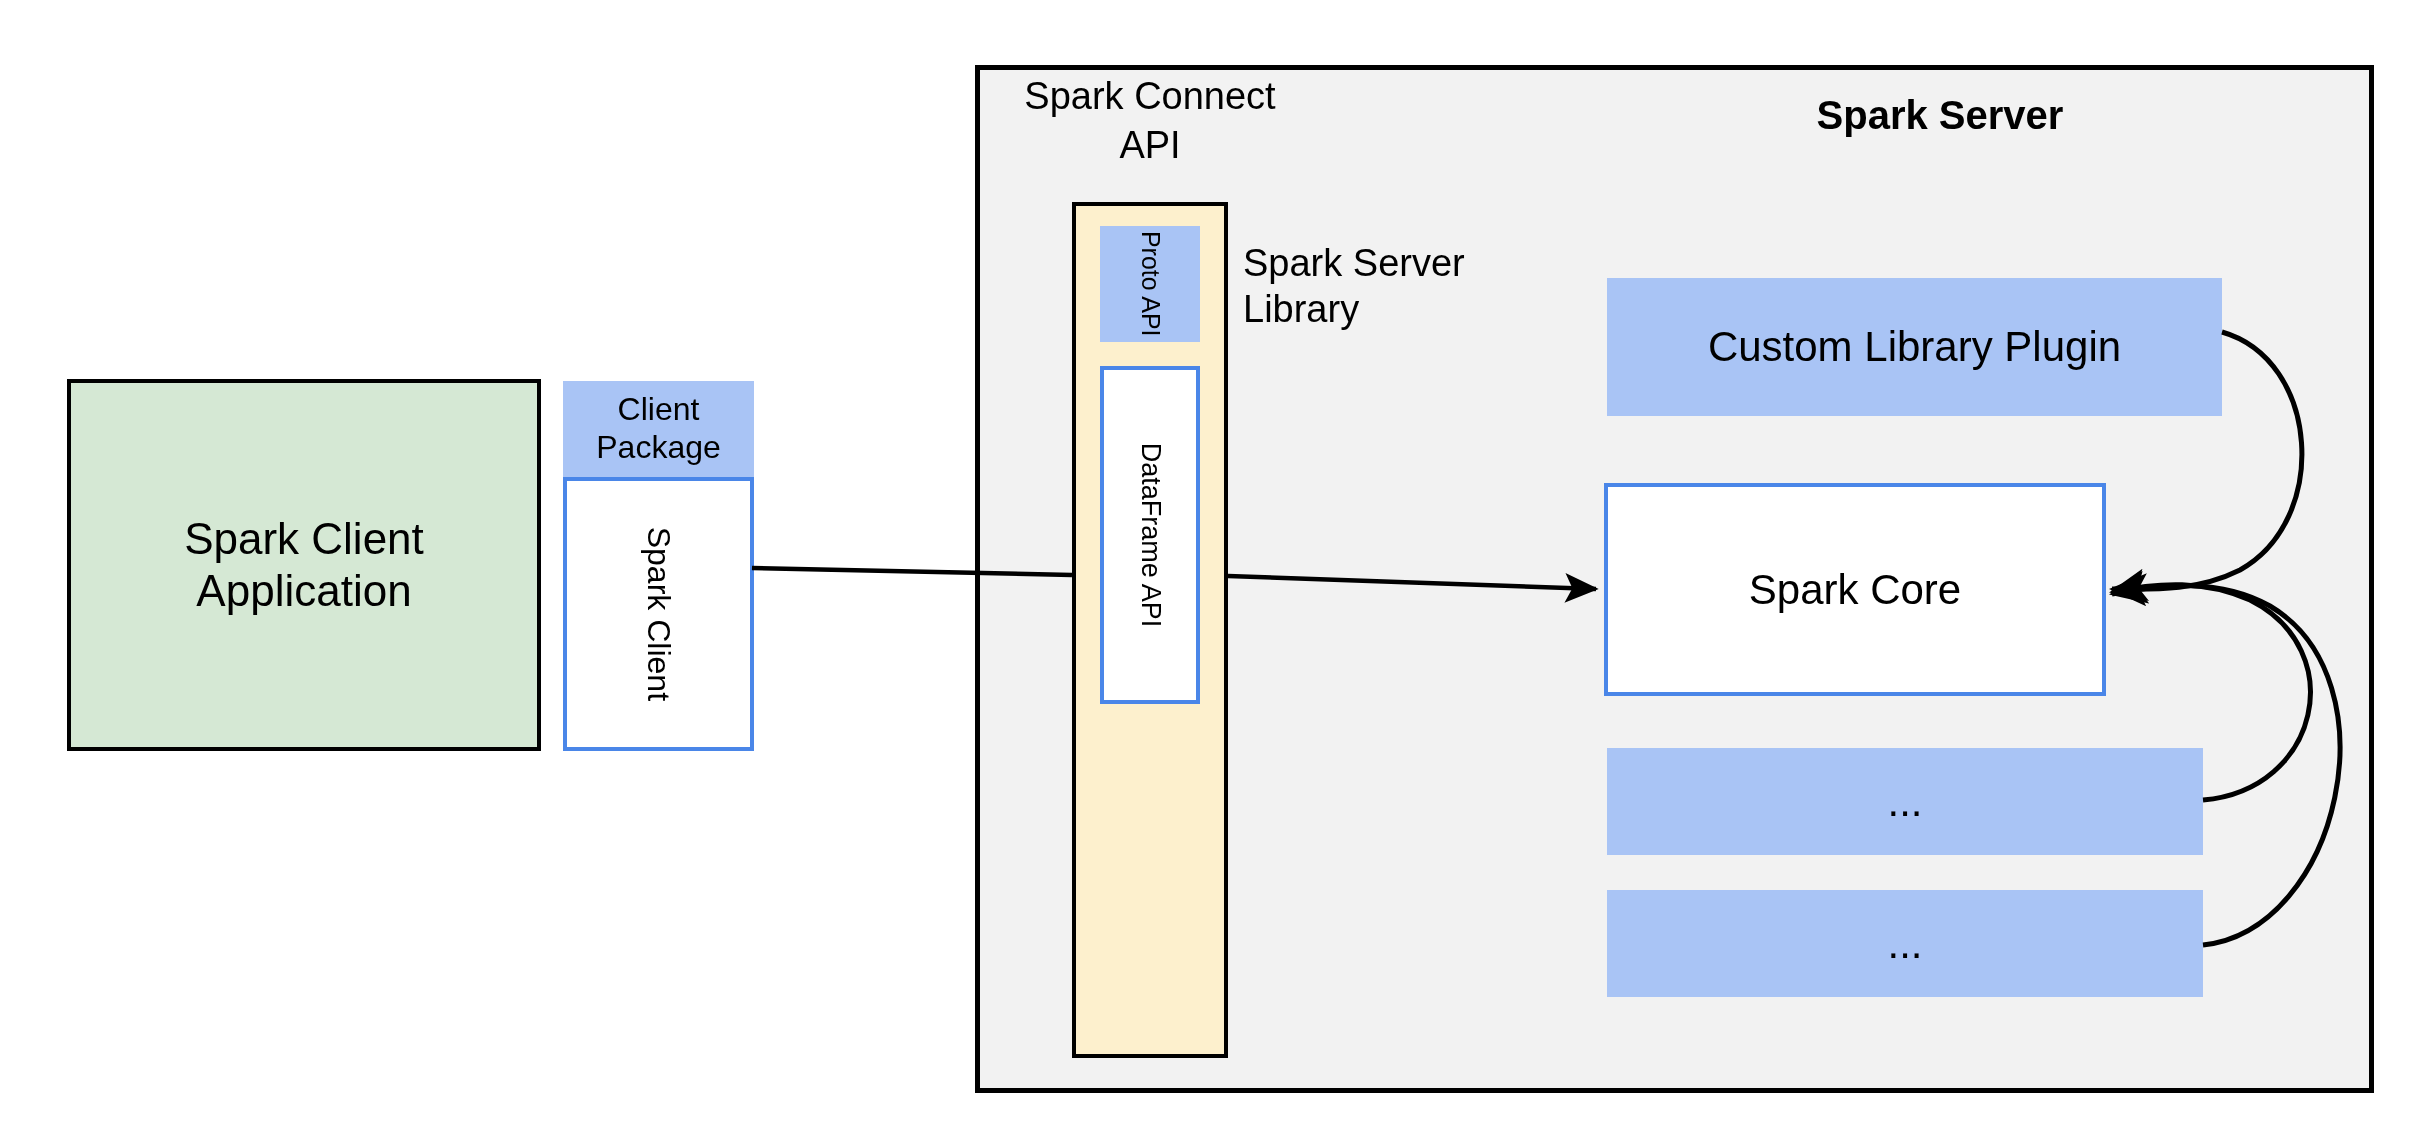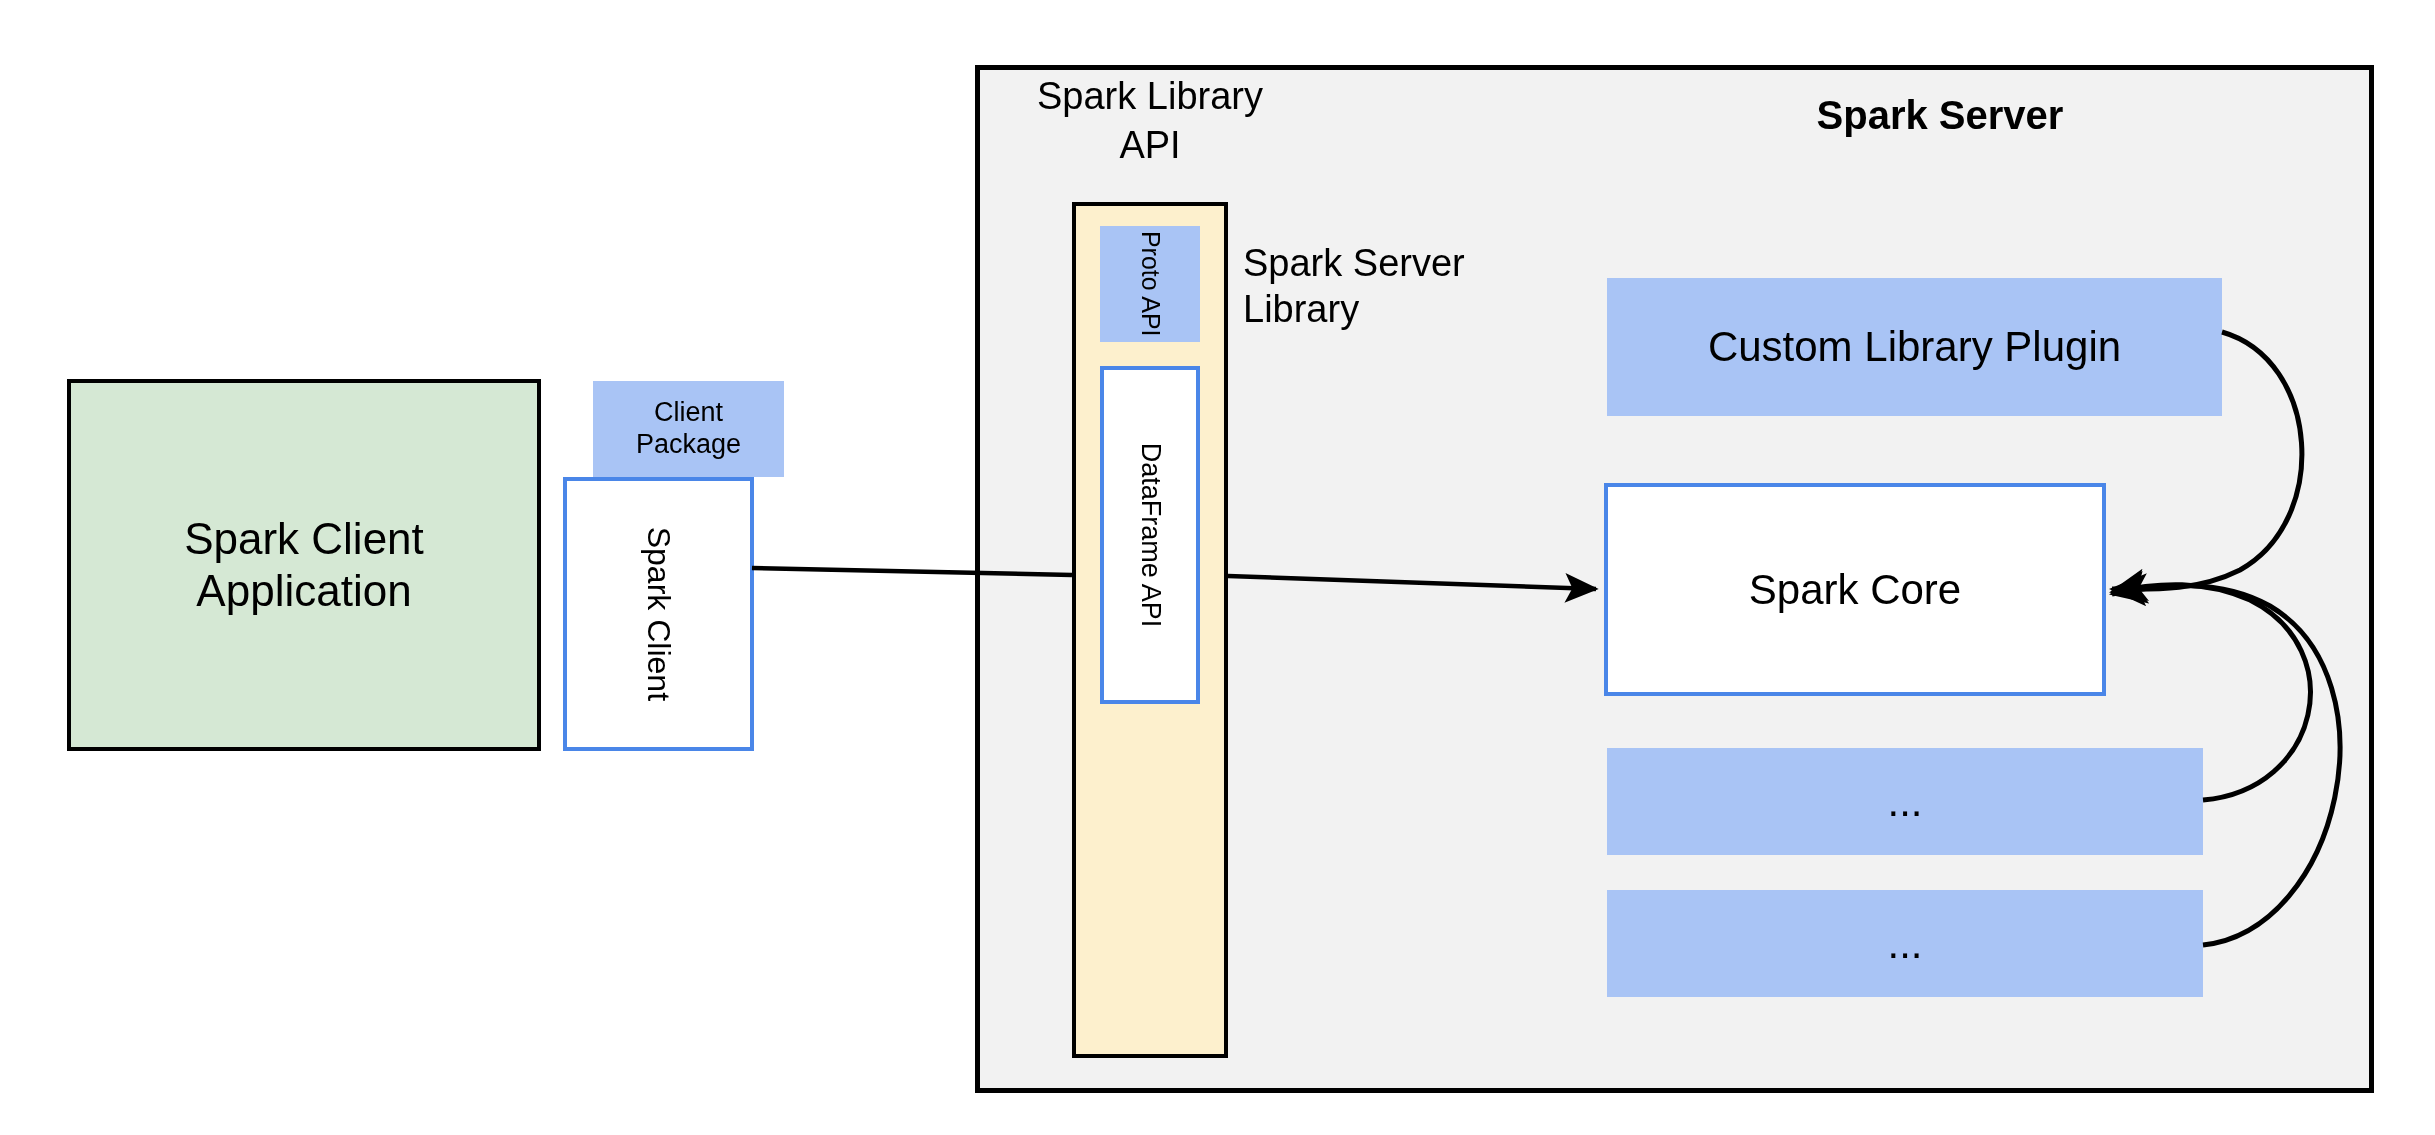--- a/index.html
+++ b/index.html
@@ -44,22 +44,21 @@
     border: 4px solid #000000;
     font-size: 44px;
   }
   #client-package-box {
     left: 563px;
     top: 381px;
     width: 191px;
     height: 96px;
     background: #a9c4f5;
     border: 2px solid #a9c4f5;
-    font-size: 27px;
-    margin-left: 30px;
+    font-size: 32px;
   }
   #spark-client-box {
     left: 563px;
     top: 477px;
     width: 191px;
     height: 274px;
     background: #ffffff;
     border: 4px solid #4a86e8;
     font-size: 32px;
   }
@@ -199,21 +198,21 @@
 
   <div class="box" id="client-package-box">
     <span style="white-space: pre-line;">Client
 Package</span>
   </div>
 
   <div class="box" id="spark-client-box">
     <span class="vtext">Spark Client</span>
   </div>
 
-  <div class="label" id="spark-connect-api-label">Spark Library
+  <div class="label" id="spark-connect-api-label">Spark Connect
 API</div>
 
   <div class="label" id="spark-server-title">Spark Server</div>
 
   <div class="label" id="server-library-label">Spark Server
 Library</div>
 
   <div class="box" id="connect-column"></div>
 
   <div class="box" id="proto-api-box">

